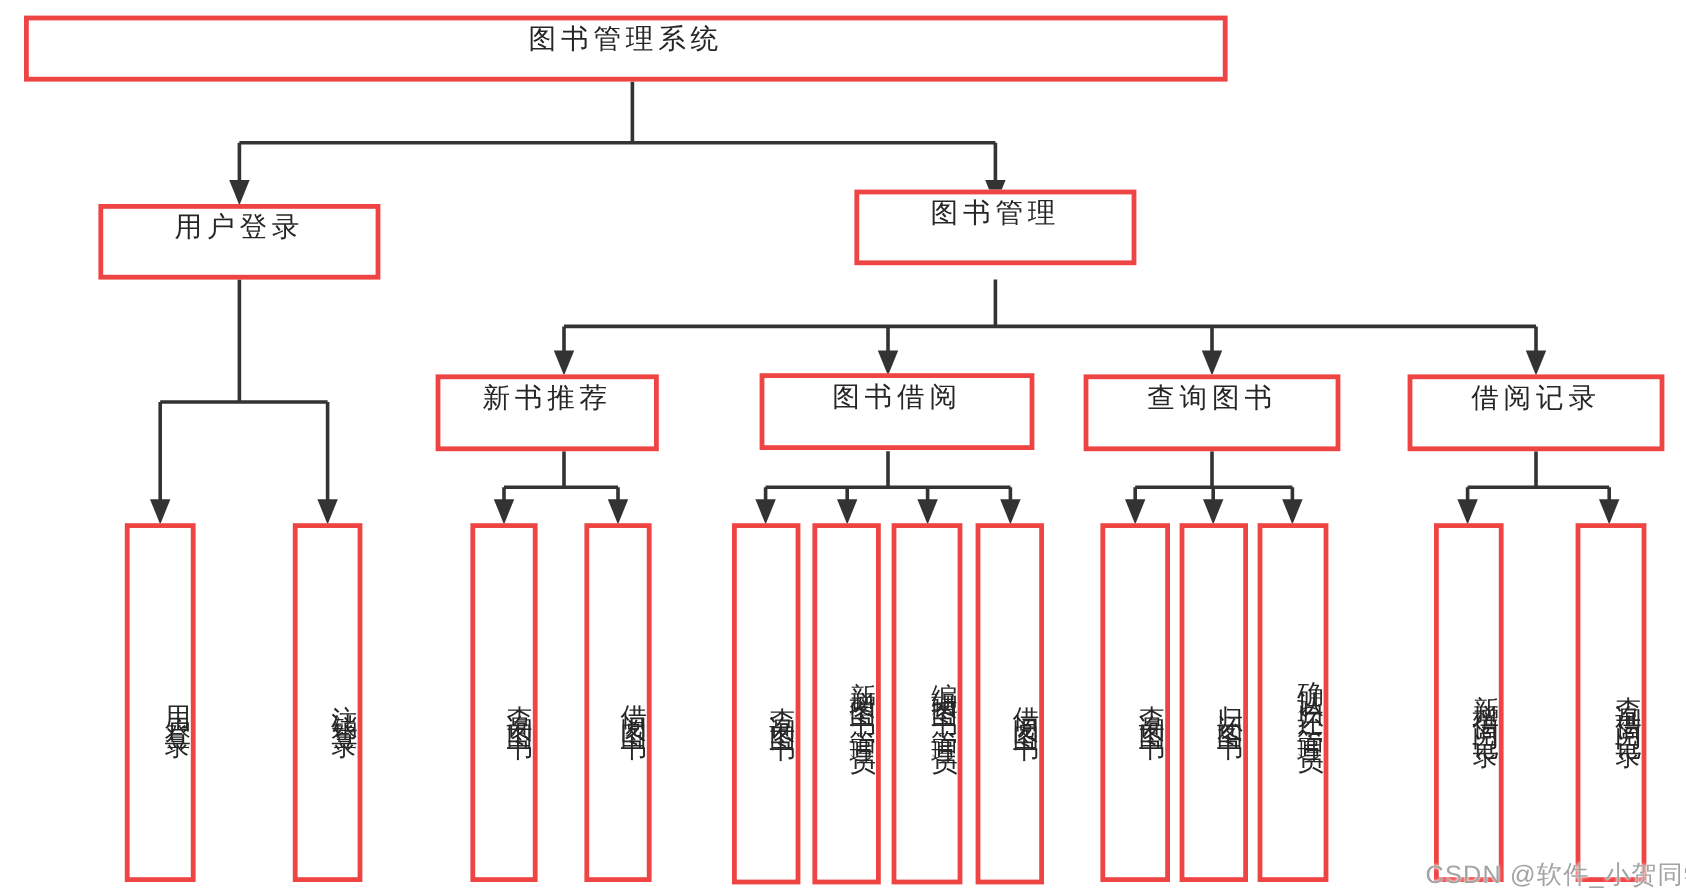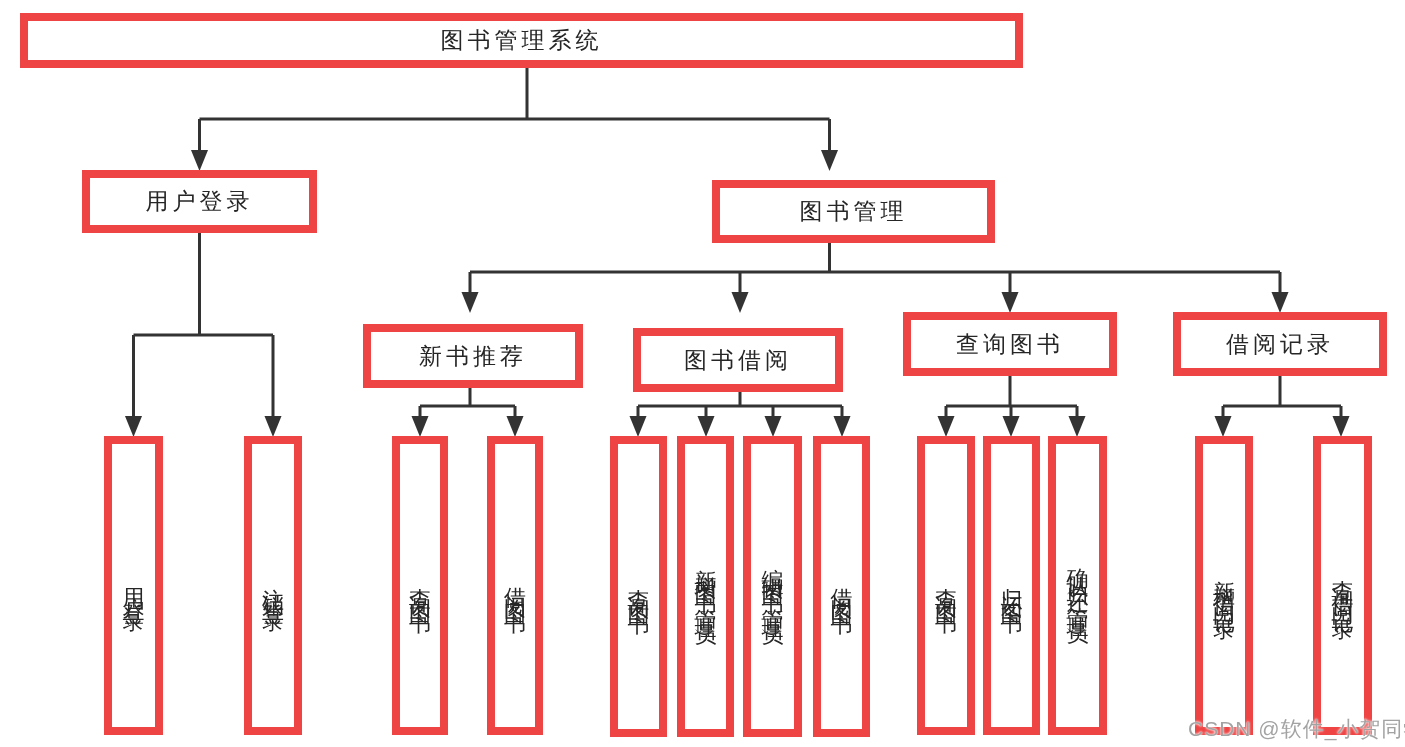--- a/index.html
+++ b/index.html
@@ -8,23 +8,22 @@
     width:1405px;height:747px;
     background:#ffffff;
     font-family:"Liberation Sans", sans-serif;
     overflow:hidden;
   }
   .connectors{position:absolute;left:0;top:0;z-index:1;}
   .node{
     position:absolute;
     box-sizing:border-box;
     background:#ffffff;
-    border:8px solid #ef4444;
+    border:4px solid #ef4444;
     display:flex;
-    align-items:center;
     justify-content:center;
     color:#262626;
     z-index:2;
     text-align:center;
   }
   .node.h{
     font-size:23px;
     letter-spacing:4px;
   }
   .node.v{
@@ -101,28 +100,28 @@
     </g>
   </svg>
 
   <div class="node h" style="left:20px;top:13px;width:1003px;height:55px">
     <span>图书管理系统</span>
   </div>
 
   <div class="node h" style="left:82px;top:170px;width:235px;height:63px">
     <span>用户登录</span>
   </div>
-  <div class="node h" style="left:712px;top:180px;width:283px;height:63px">
+  <div class="node h" style="left:712px;top:158px;width:235px;height:63px">
     <span>图书管理</span>
   </div>
 
-  <div class="node h" style="left:363px;top:324px;width:220px;height:64px">
+  <div class="node h" style="left:363px;top:312px;width:186px;height:64px">
     <span>新书推荐</span>
   </div>
-  <div class="node h" style="left:633px;top:328px;width:210px;height:64px">
+  <div class="node h" style="left:633px;top:311px;width:229px;height:64px">
     <span>图书借阅</span>
   </div>
   <div class="node h" style="left:903px;top:312px;width:214px;height:64px">
     <span>查询图书</span>
   </div>
   <div class="node h" style="left:1173px;top:312px;width:214px;height:64px">
     <span>借阅记录</span>
   </div>
 
   <div class="node v" style="left:104px;top:436px;width:59px;height:299px">

